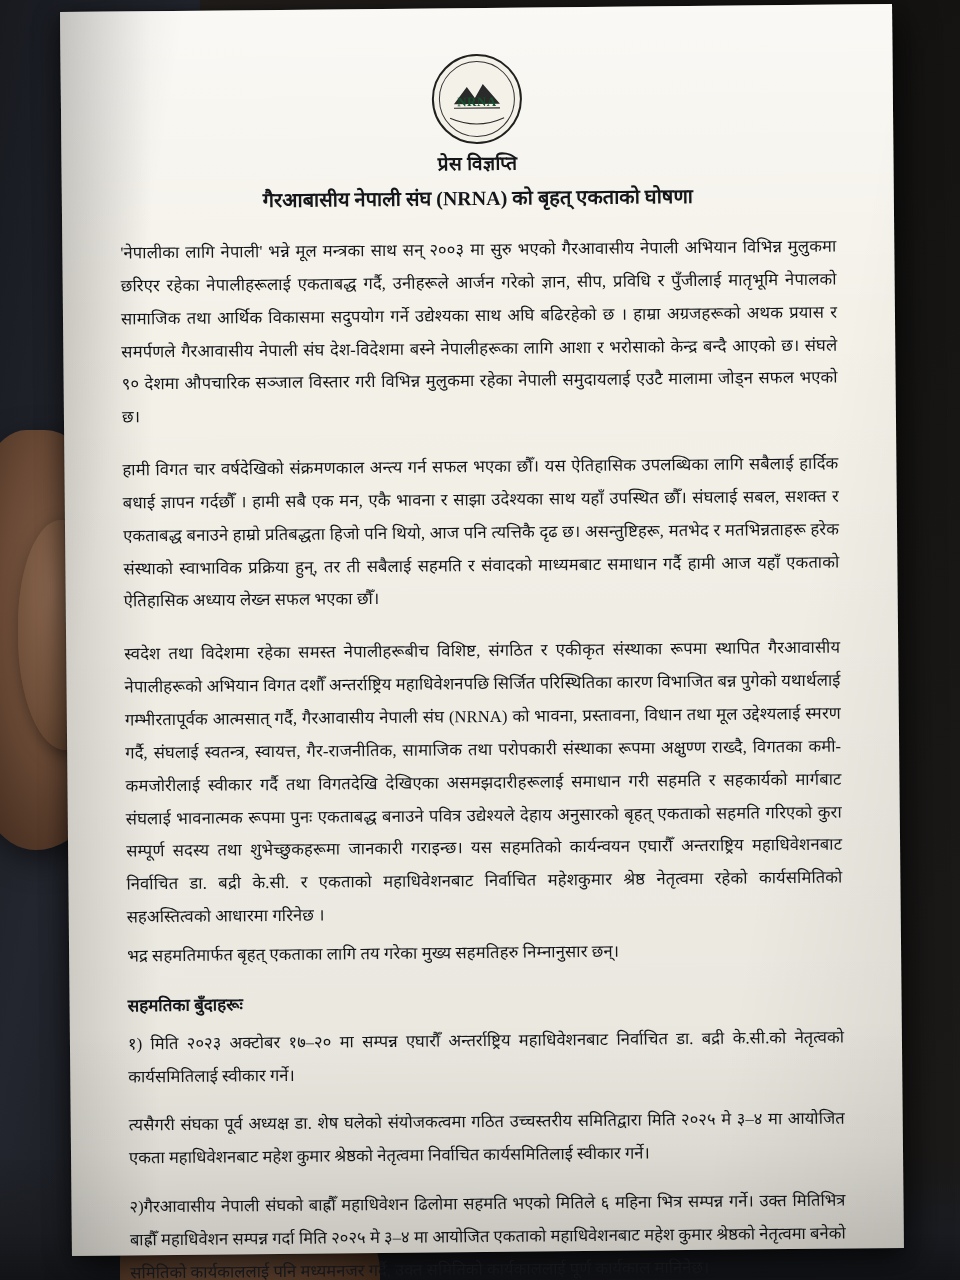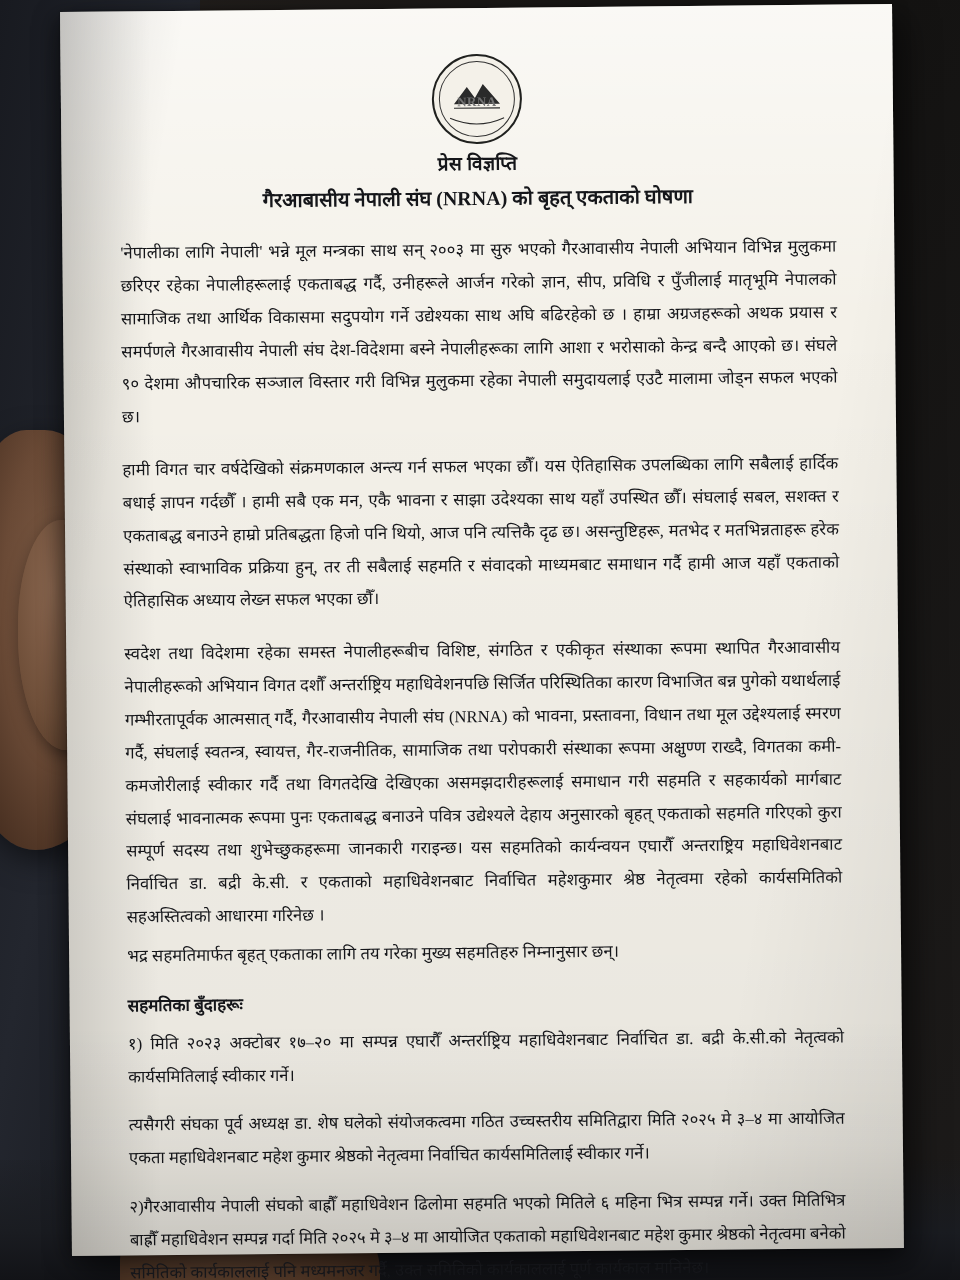--- a/index.html
+++ b/index.html
@@ -114,21 +114,21 @@
     border-radius: 50%;
     border: 1px solid #333;
   }
   .logo svg { position: absolute; left: 0; top: 0; }
   .logo-text {
     position: relative;
     font-family: "Liberation Serif", serif;
     font-weight: bold;
     font-size: 13px;
     letter-spacing: 0.5px;
-    color: #737373;
+    color: #14532d;
     margin-top: 6px;
   }
 
   .press-label {
     text-align: center;
     font-size: 19px;
     font-weight: bold;
     margin: 6px 0 8px 0;
     letter-spacing: 0.3px;
   }

